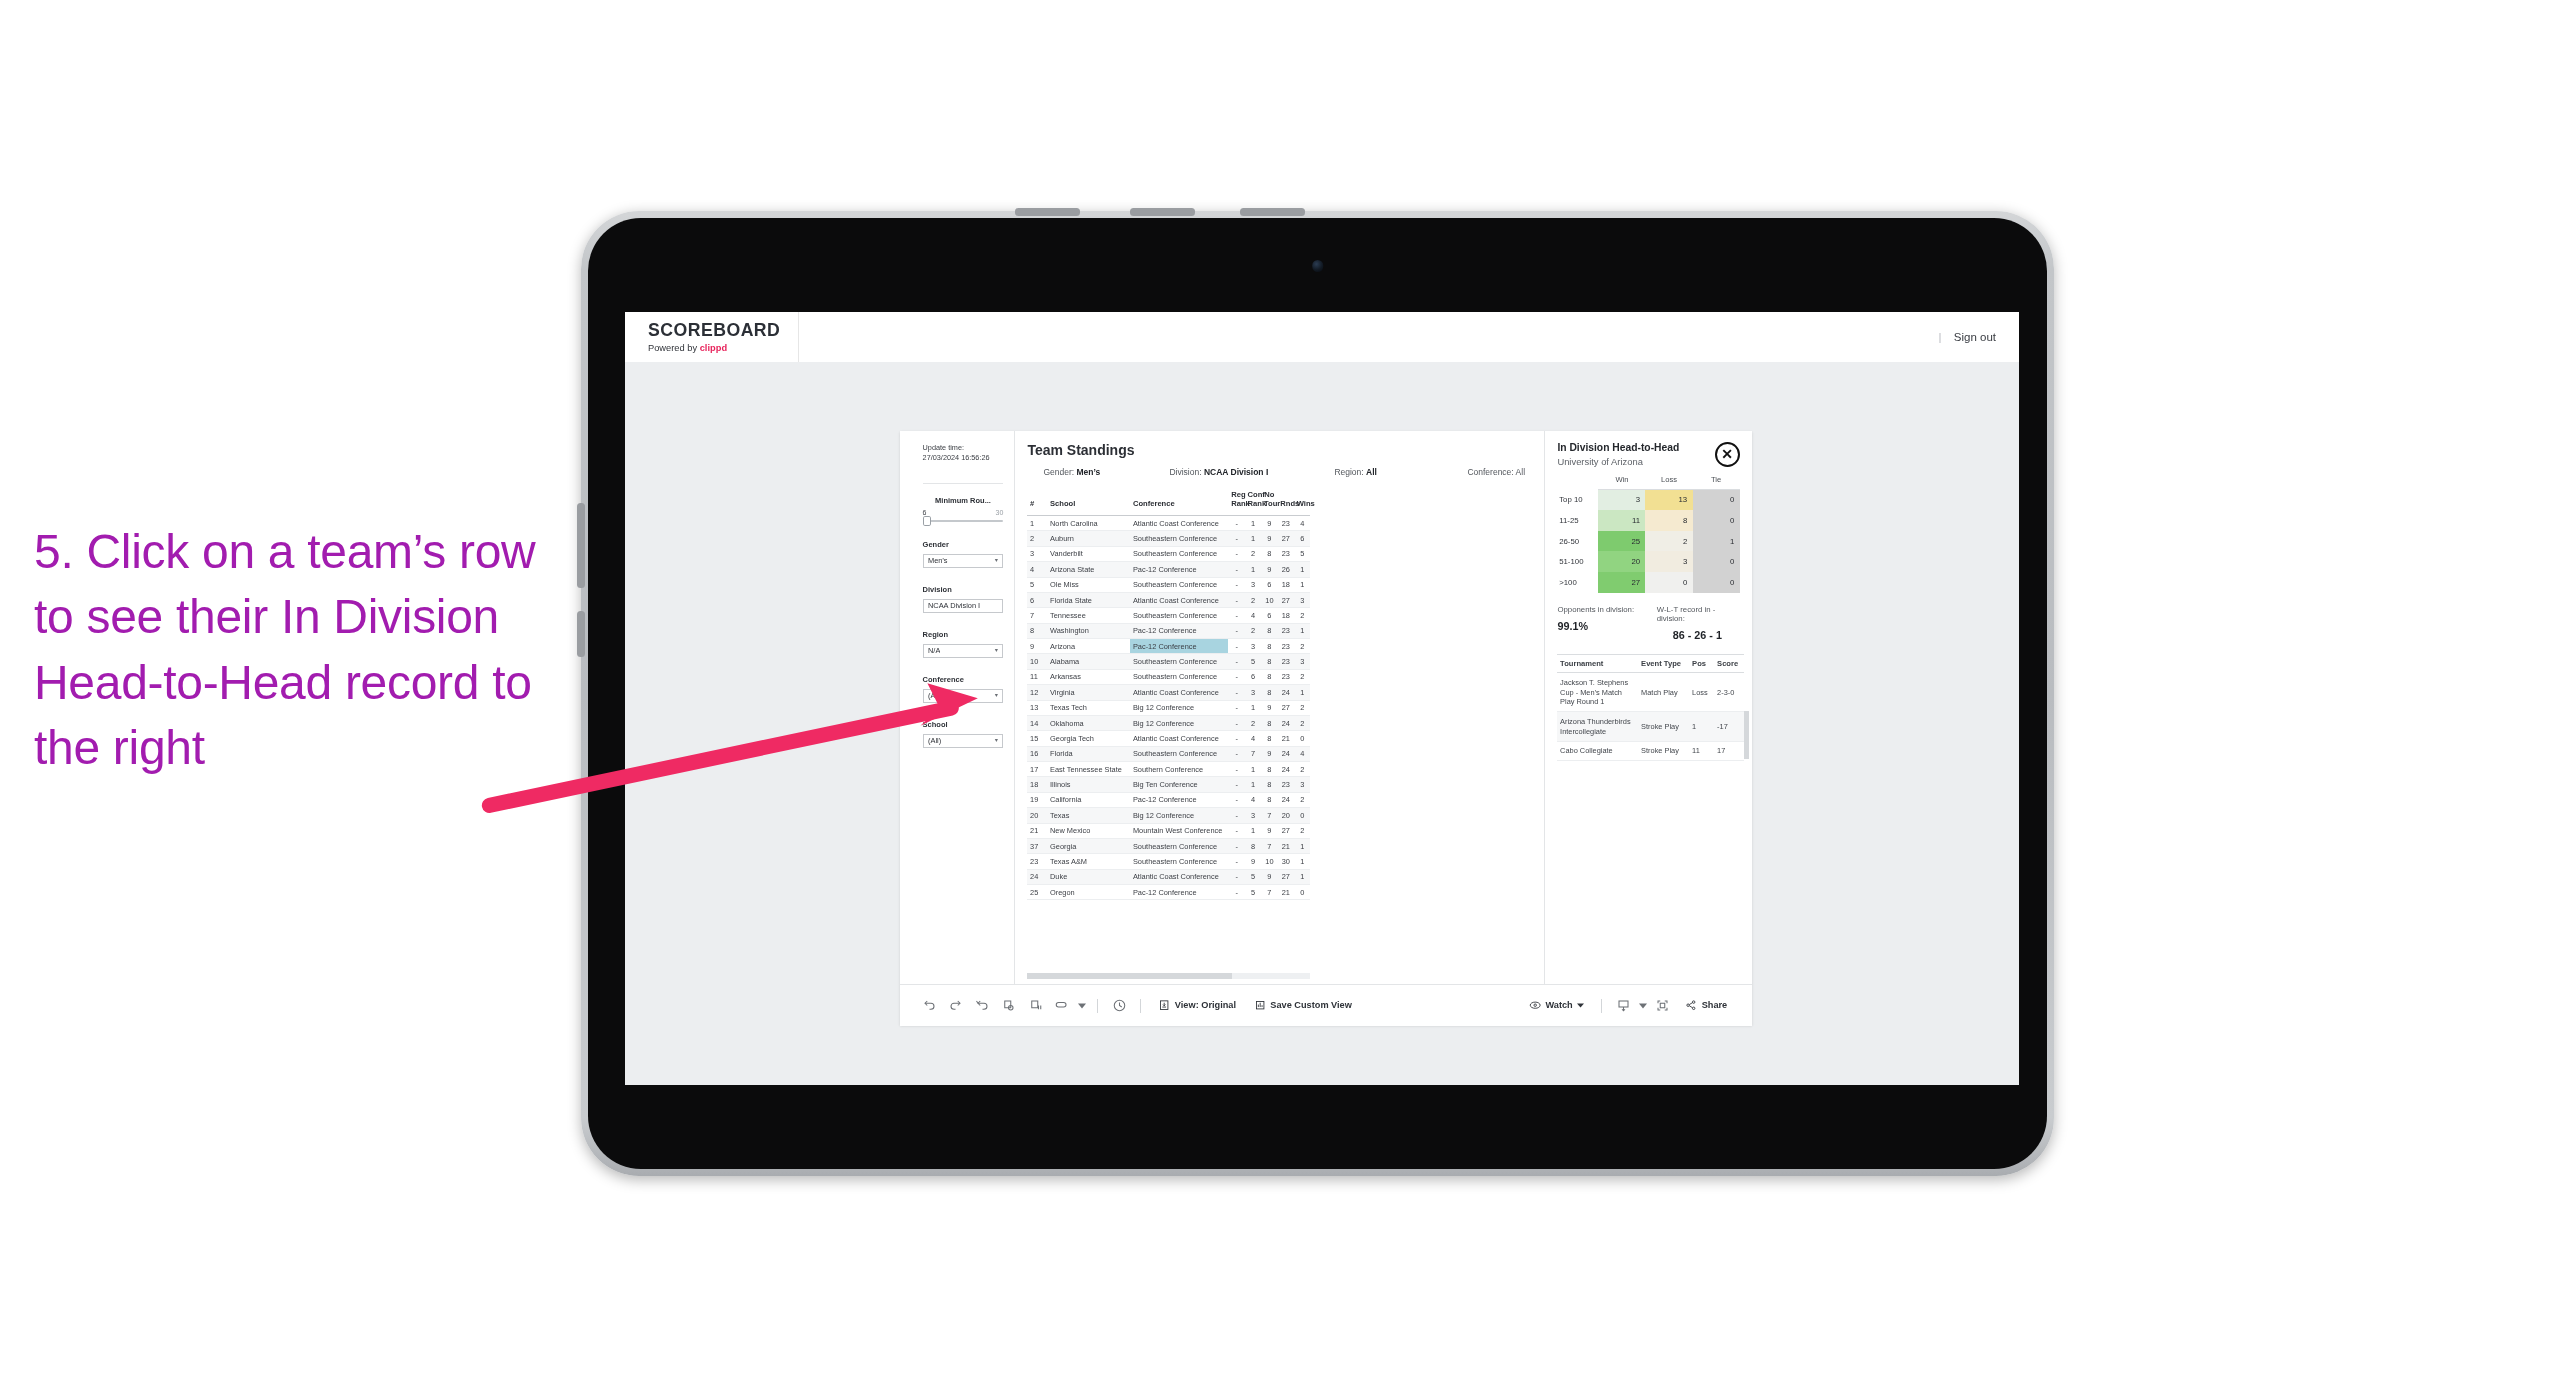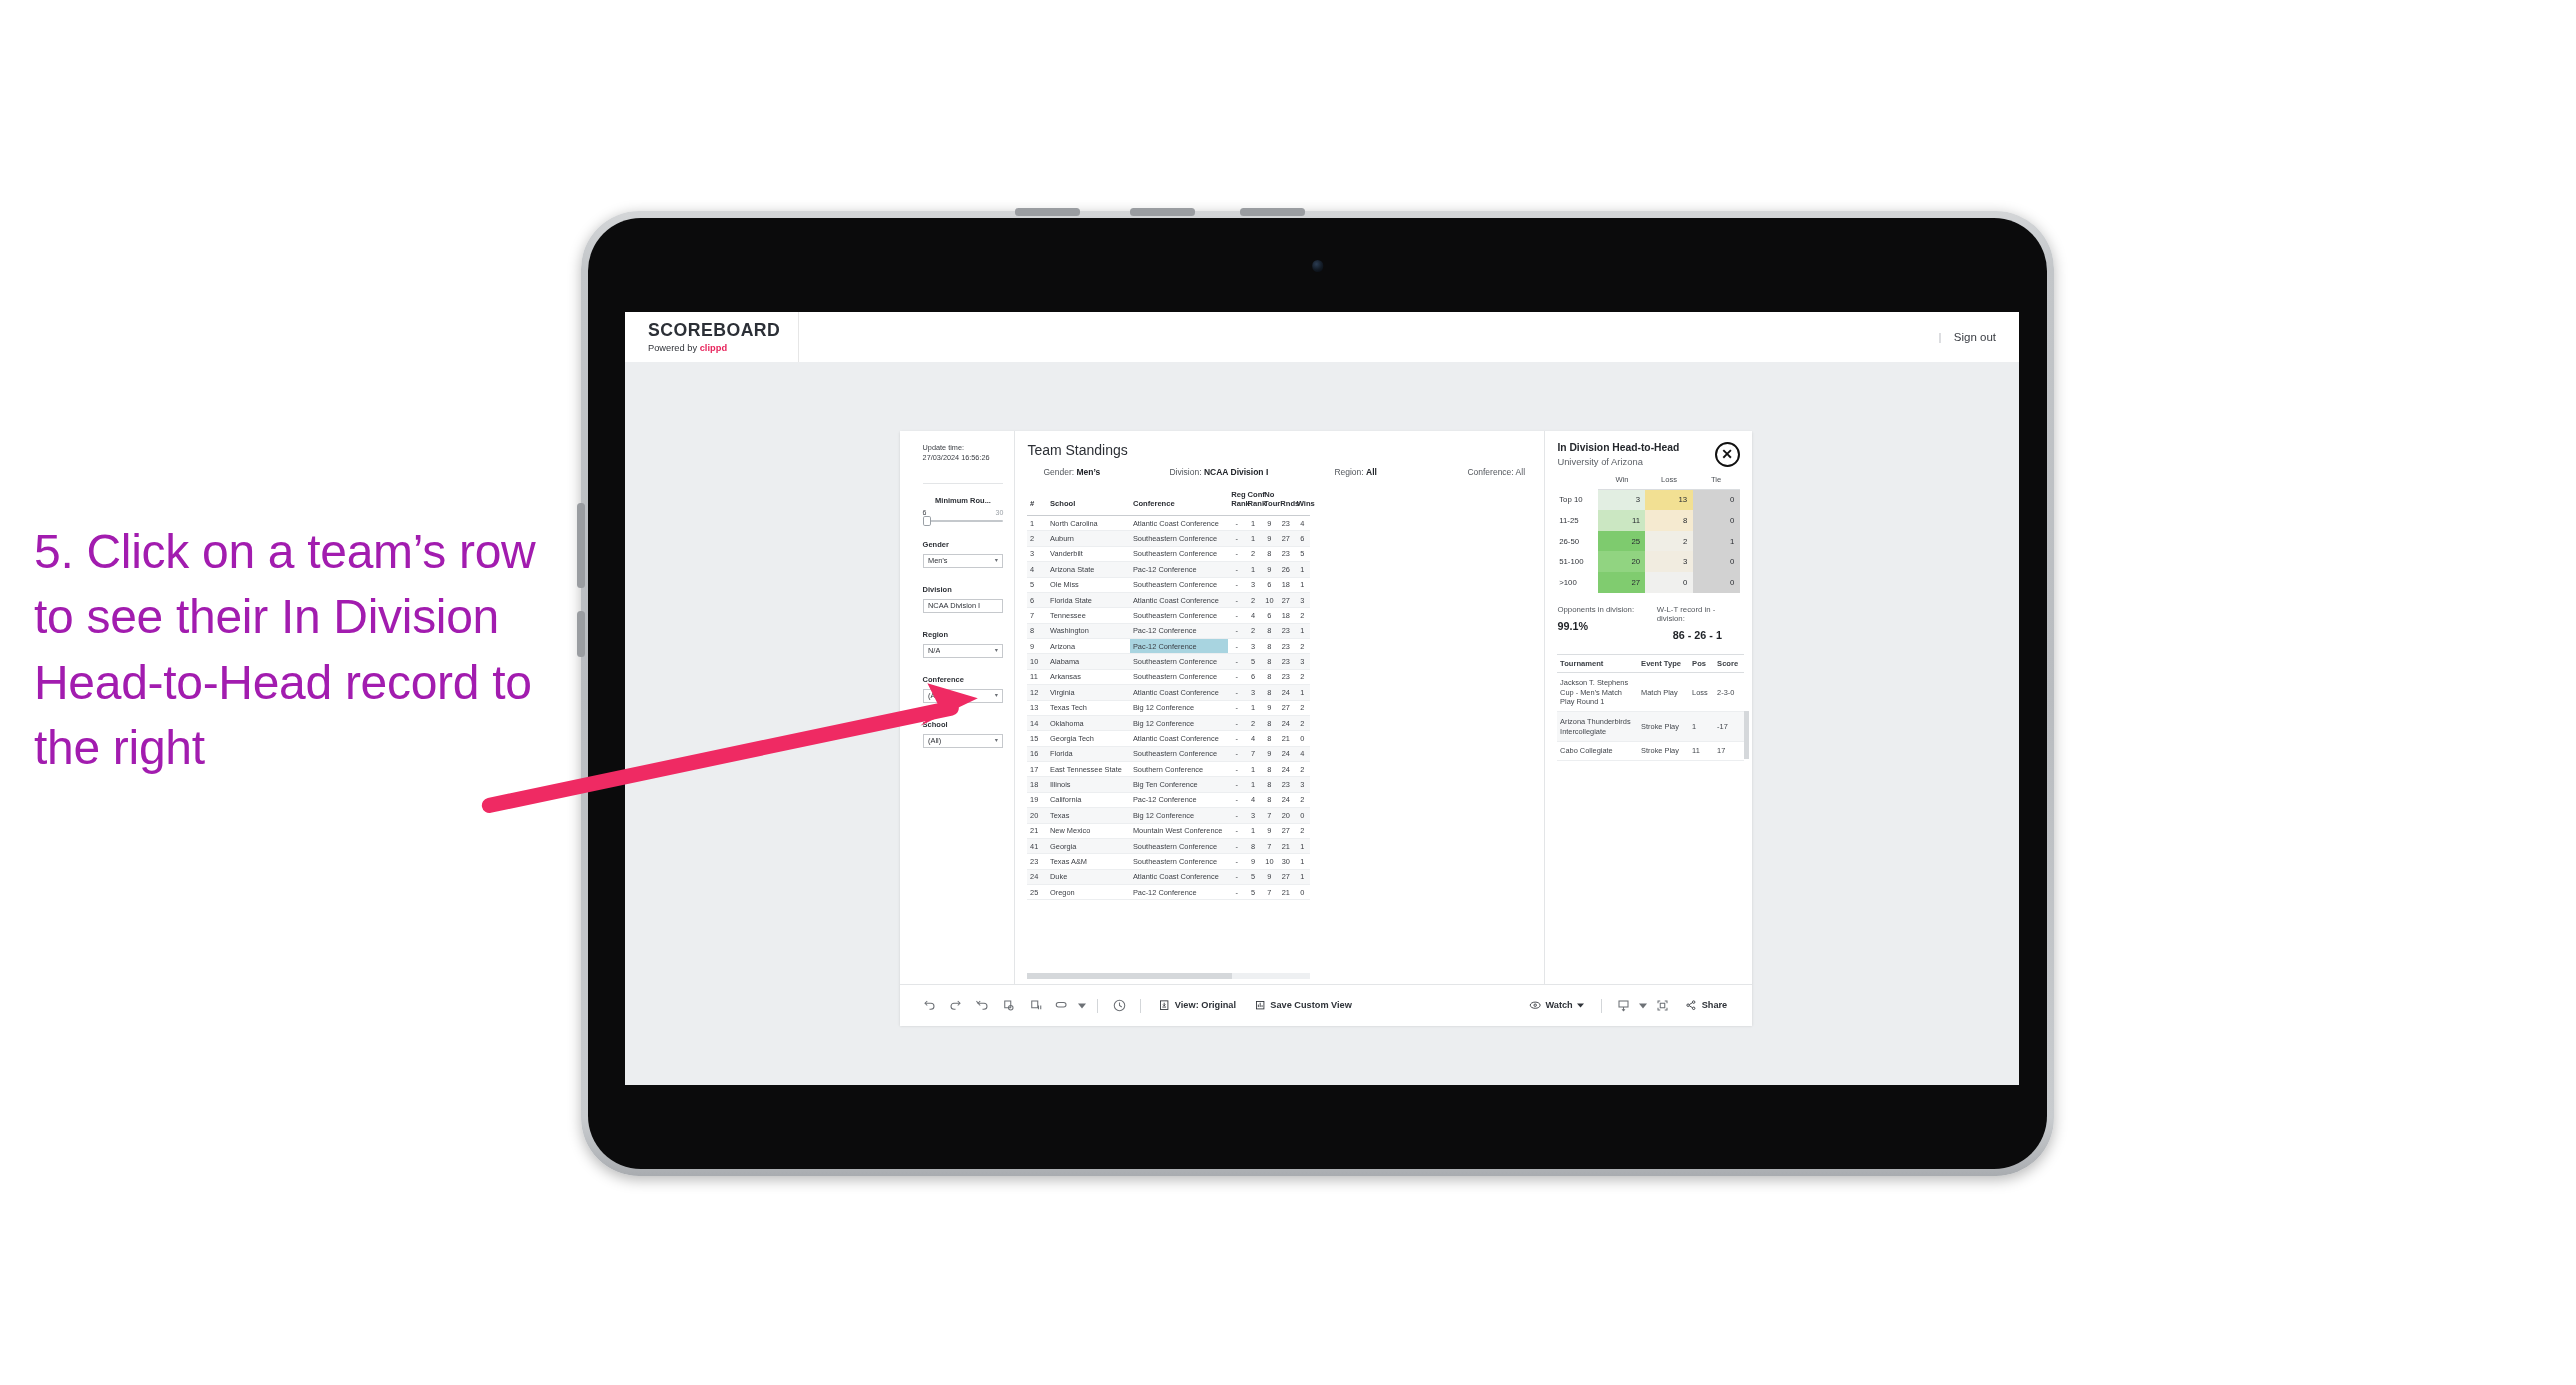--- a/index.html
+++ b/index.html
@@ -143,21 +143,21 @@
   .select {
     height:14px; border:0.9px solid #c6c9cd; background:#fff;
     display:flex; align-items:center; justify-content:space-between;
     padding:0 3.5px 0 4.4px; font-size:7.4px; color:#2d3036;
   }
   .caret { font-size:5.3px; color:#6c7076; line-height:1; }
   .sel-label-clip { overflow:hidden; white-space:nowrap; }
 
   
   .main-col { flex:1; min-width:0; padding:10.6px 0 0 12.4px; position:relative; }
-  .wb-title { font-size:14px; font-weight:normal; color:#2c2f35; margin-bottom:9.7px; }
+  .wb-title { font-size:14px; font-weight:bold; color:#2c2f35; margin-bottom:9.7px; }
   .meta-row { display:flex; font-size:8.5px; color:#53575d; margin-bottom:8.8px; }
   .meta-row .m1 { width:126px;margin-left:16px; }
   .meta-row .m2 { width:165px; }
   .meta-row .m3 { width:133px; }
   .meta-row b { color:#22252a; font-weight:bold; }
 
   table.standings { width:283px; border-collapse:collapse; table-layout:fixed; }
   table.standings thead th {
     font-size:7.6px; font-weight:bold; color:#2b2e34; text-align:left;
     padding:5.3px 2.7px 6.2px 2.7px; border-bottom:0.9px solid #c9ccd0; vertical-align:bottom;
@@ -586,21 +586,21 @@
                         <td>21</td>
                         <td>New Mexico</td>
                         <td>Mountain West Conference</td>
                         <td class="num">-</td>
                         <td class="num">1</td>
                         <td class="num">9</td>
                         <td class="num">27</td>
                         <td class="num">2</td>
                       </tr>
                       <tr>
-                        <td>41</td>
+                        <td>37</td>
                         <td>Georgia</td>
                         <td>Southeastern Conference</td>
                         <td class="num">-</td>
                         <td class="num">8</td>
                         <td class="num">7</td>
                         <td class="num">21</td>
                         <td class="num">1</td>
                       </tr>
                       <tr>
                         <td>23</td>

